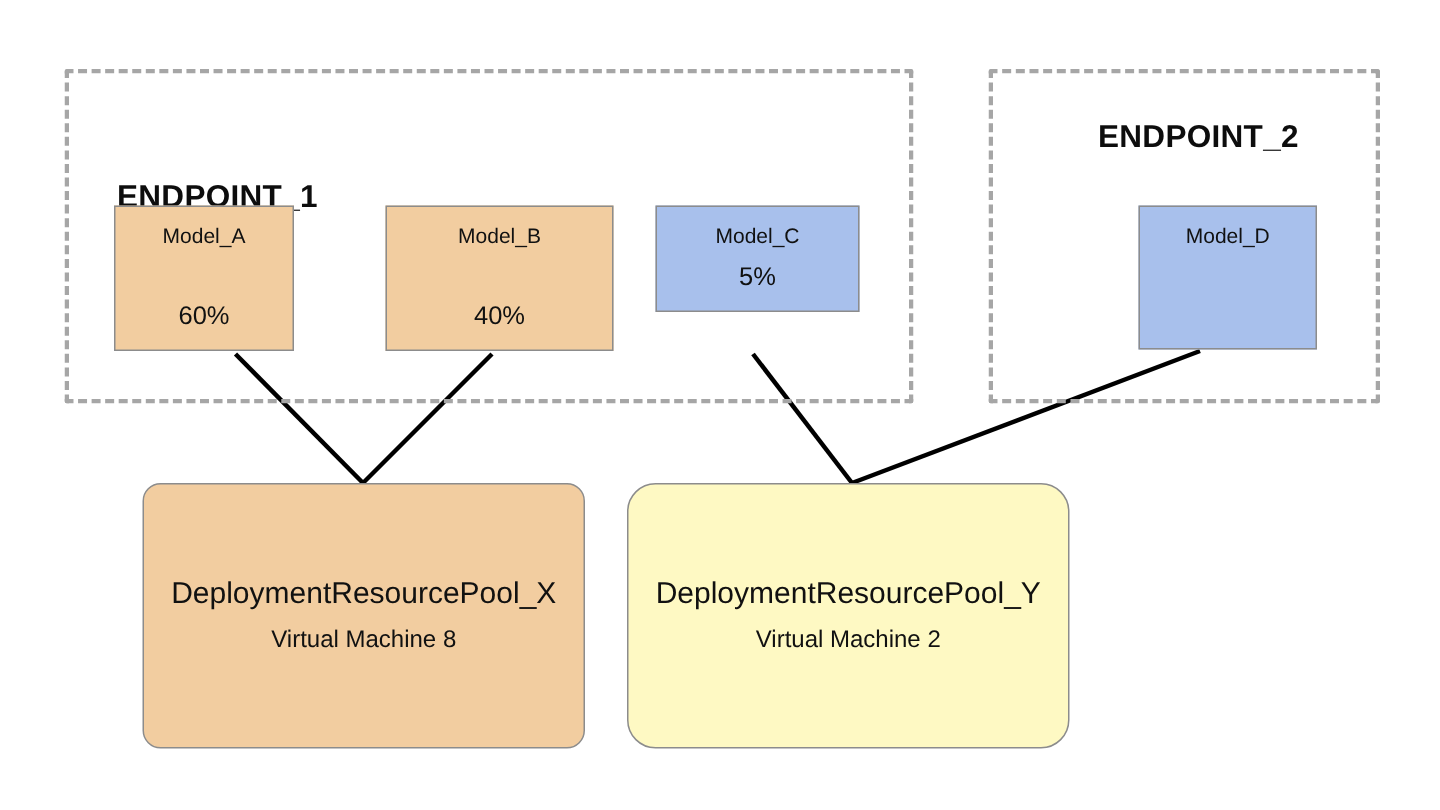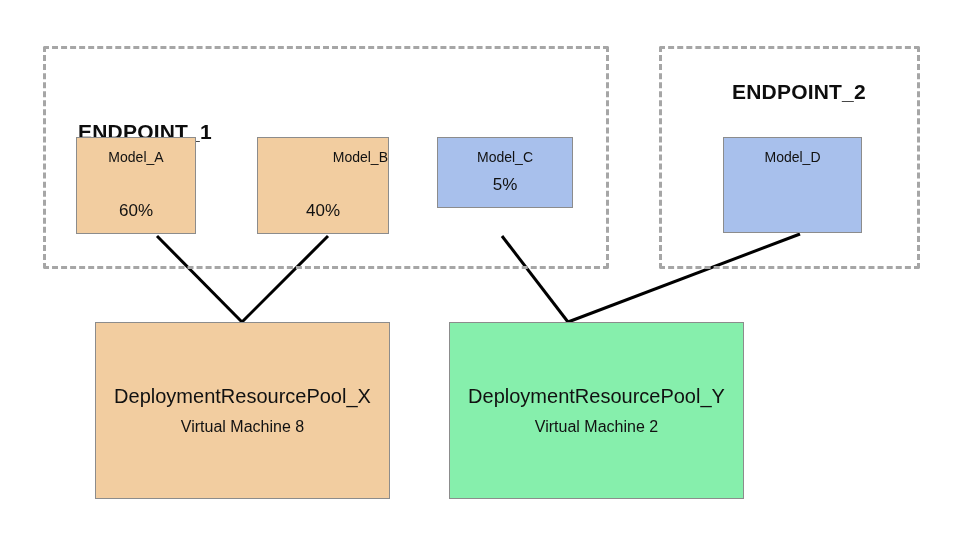--- a/index.html
+++ b/index.html
@@ -104,36 +104,36 @@
       <div class="endpoint-group" style="left: 43px; top: 46px; width: 566px; height: 223px; border-color: rgb(166, 166, 166);"></div>
       <div class="endpoint-label" style="left: 78px; top: 80px; margin-top: 40px;">ENDPOINT_1</div>
       <div class="endpoint-group" style="left: 659px; top: 46px; width: 261px; height: 223px; border-color: rgb(166, 166, 166);"></div>
       <div class="endpoint-label" style="left: 690px; top: 80px; margin-left: 42px;">ENDPOINT_2</div>
     </div>
   <div id="models-layer">
       <div class="model-box" style="left: 76px; top: 137px; width: 120px; height: 97px; background: rgb(242, 205, 160); border-color: rgb(140, 140, 140);">
         <div class="model-name">Model_A</div>
         <div class="model-pct">60%</div>
       </div>
-      <div class="model-box" style="left: 257px; top: 137px; width: 132px; height: 97px; background: rgb(242, 205, 160); border-color: rgb(140, 140, 140); align-items: flex-end;">
+      <div class="model-box" style="left: 257px; top: 137px; width: 152px; height: 97px; background: rgb(242, 205, 160); border-color: rgb(140, 140, 140);">
         <div class="model-name">Model_B</div>
         <div class="model-pct">40%</div>
       </div>
       <div class="model-box" style="left: 437px; top: 137px; width: 136px; height: 71px; background: rgb(168, 192, 236); border-color: rgb(140, 140, 140);">
         <div class="model-name">Model_C</div>
         <div class="model-pct">5%</div>
       </div>
-      <div class="model-box" style="left: 723px; top: 137px; width: 139px; height: 96px; background: rgb(168, 192, 236); border-color: rgb(140, 140, 140);">
+      <div class="model-box" style="left: 759px; top: 137px; width: 119px; height: 96px; background: rgb(168, 192, 236); border-color: rgb(140, 140, 140);">
         <div class="model-name">Model_D</div>
       </div>
     </div>
   <div id="pools-layer">
-      <div class="pool-box" style="left: 95px; top: 322px; width: 295px; height: 177px; background: rgb(242, 205, 160); border-color: rgb(140, 140, 140);">
+      <div class="pool-box" style="left: 95px; top: 322px; width: 295px; height: 177px; background: rgb(242, 205, 160); border-color: rgb(140, 140, 140); border-radius: 12px;">
         <div class="pool-title">DeploymentResourcePool_X</div>
         <div class="pool-sub">Virtual Machine 8</div>
       </div>
-      <div class="pool-box" style="left: 449px; top: 322px; width: 295px; height: 177px; background: #86efac; border-color: rgb(140, 140, 140);">
+      <div class="pool-box" style="left: 418px; top: 322px; width: 295px; height: 177px; background: #fef9c3; border-color: rgb(140, 140, 140); border-radius: 19px;">
         <div class="pool-title">DeploymentResourcePool_Y</div>
         <div class="pool-sub">Virtual Machine 2</div>
       </div>
     </div>
 
 </div>
 
 </body></html>

